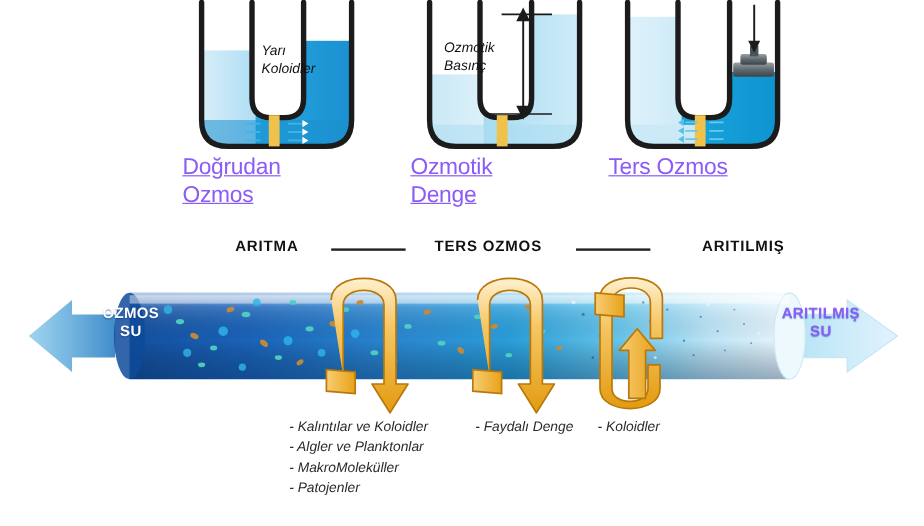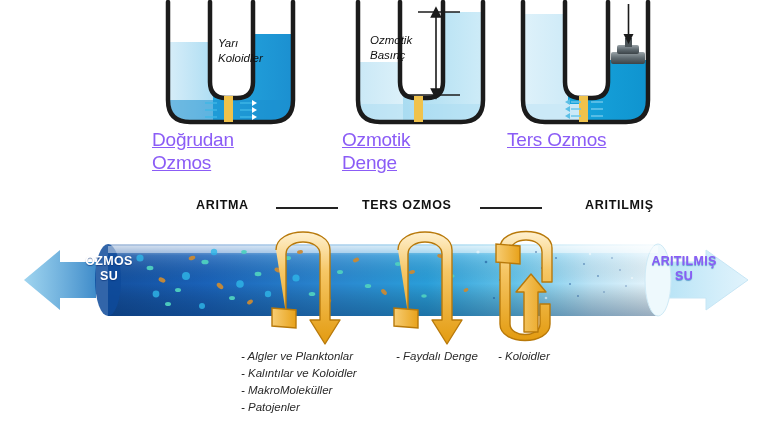--- a/index.html
+++ b/index.html
@@ -380,22 +380,22 @@
     </svg>
 
     <div class="end-label left" style="left:74px;top:26px;width:70px;">OZMOS
 SU</div>
     <div class="end-label right" style="left:640px;top:26px;width:88px;">ARITILMIŞ
 SU</div>
   </div>
 
   <div class="legend">
     <div class="legend-col" style="left:241px;">
+      <div class="legend-item">- Kalıntılar ve Koloidler</div>
       <div class="legend-item">- Algler ve Planktonlar</div>
-      <div class="legend-item">- Kalıntılar ve Koloidler</div>
       <div class="legend-item">- MakroMoleküller</div>
       <div class="legend-item">- Patojenler</div>
     </div>
     <div class="legend-col" style="left:396px;">
       <div class="legend-item">- Faydalı Denge</div>
     </div>
     <div class="legend-col" style="left:498px;">
       <div class="legend-item">- Koloidler</div>
     </div>
   </div>

